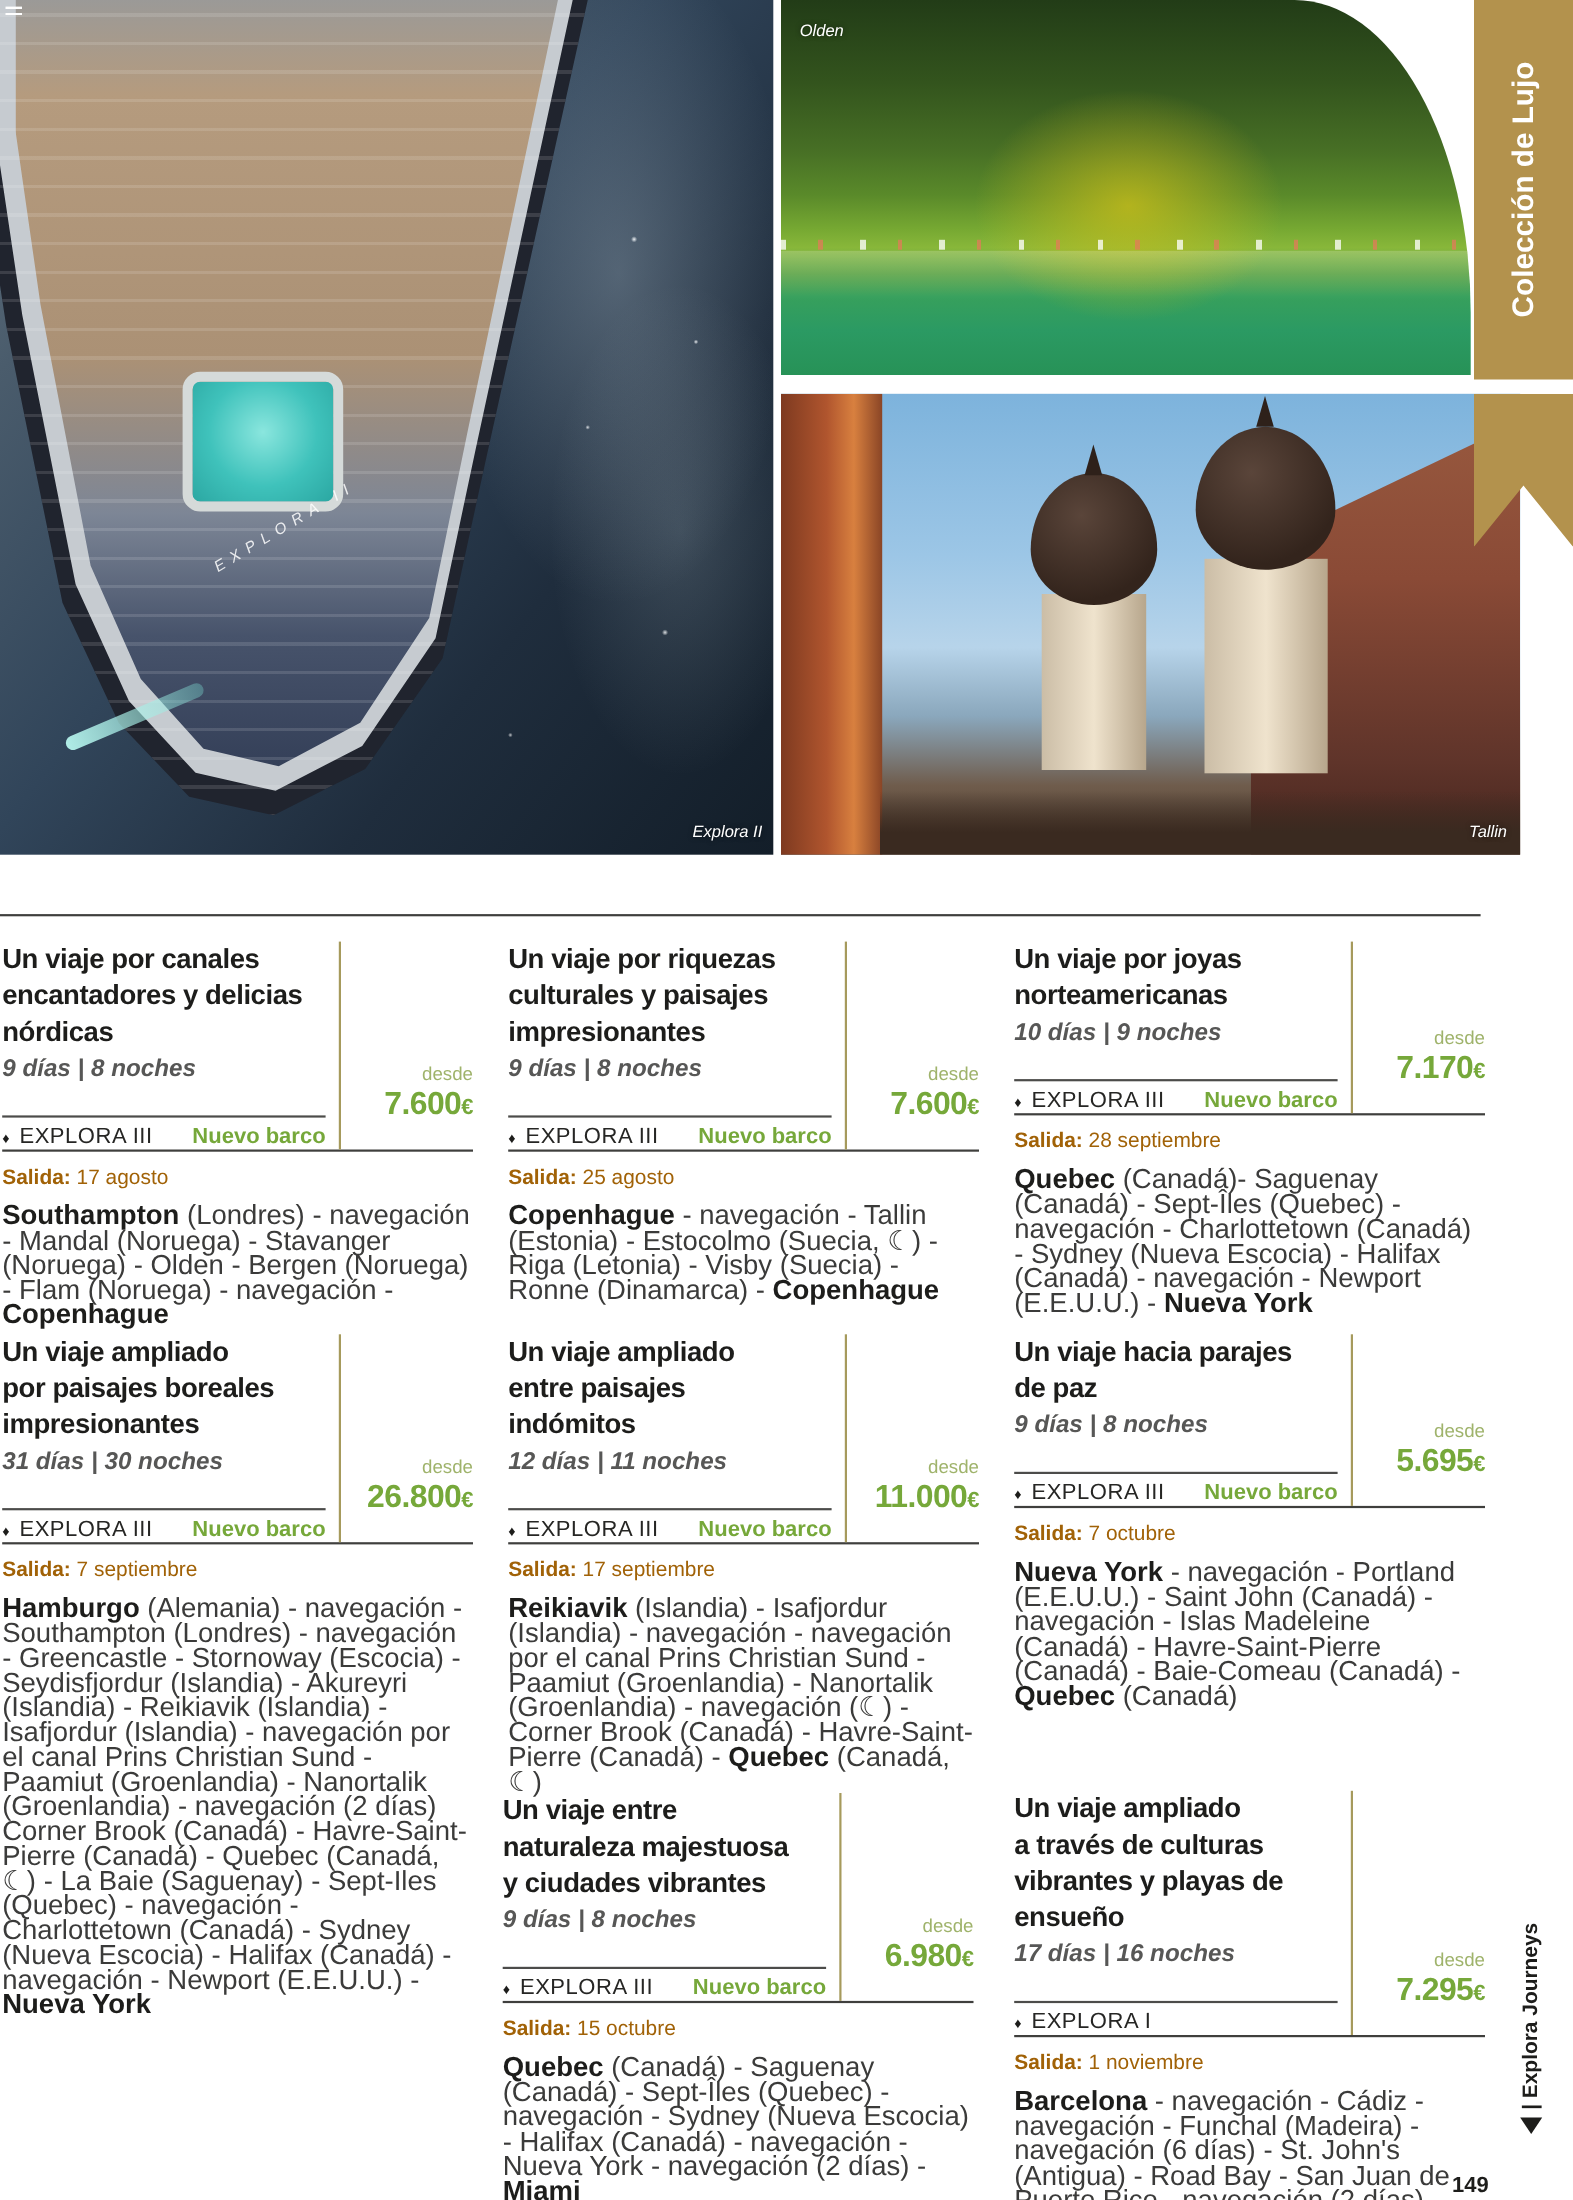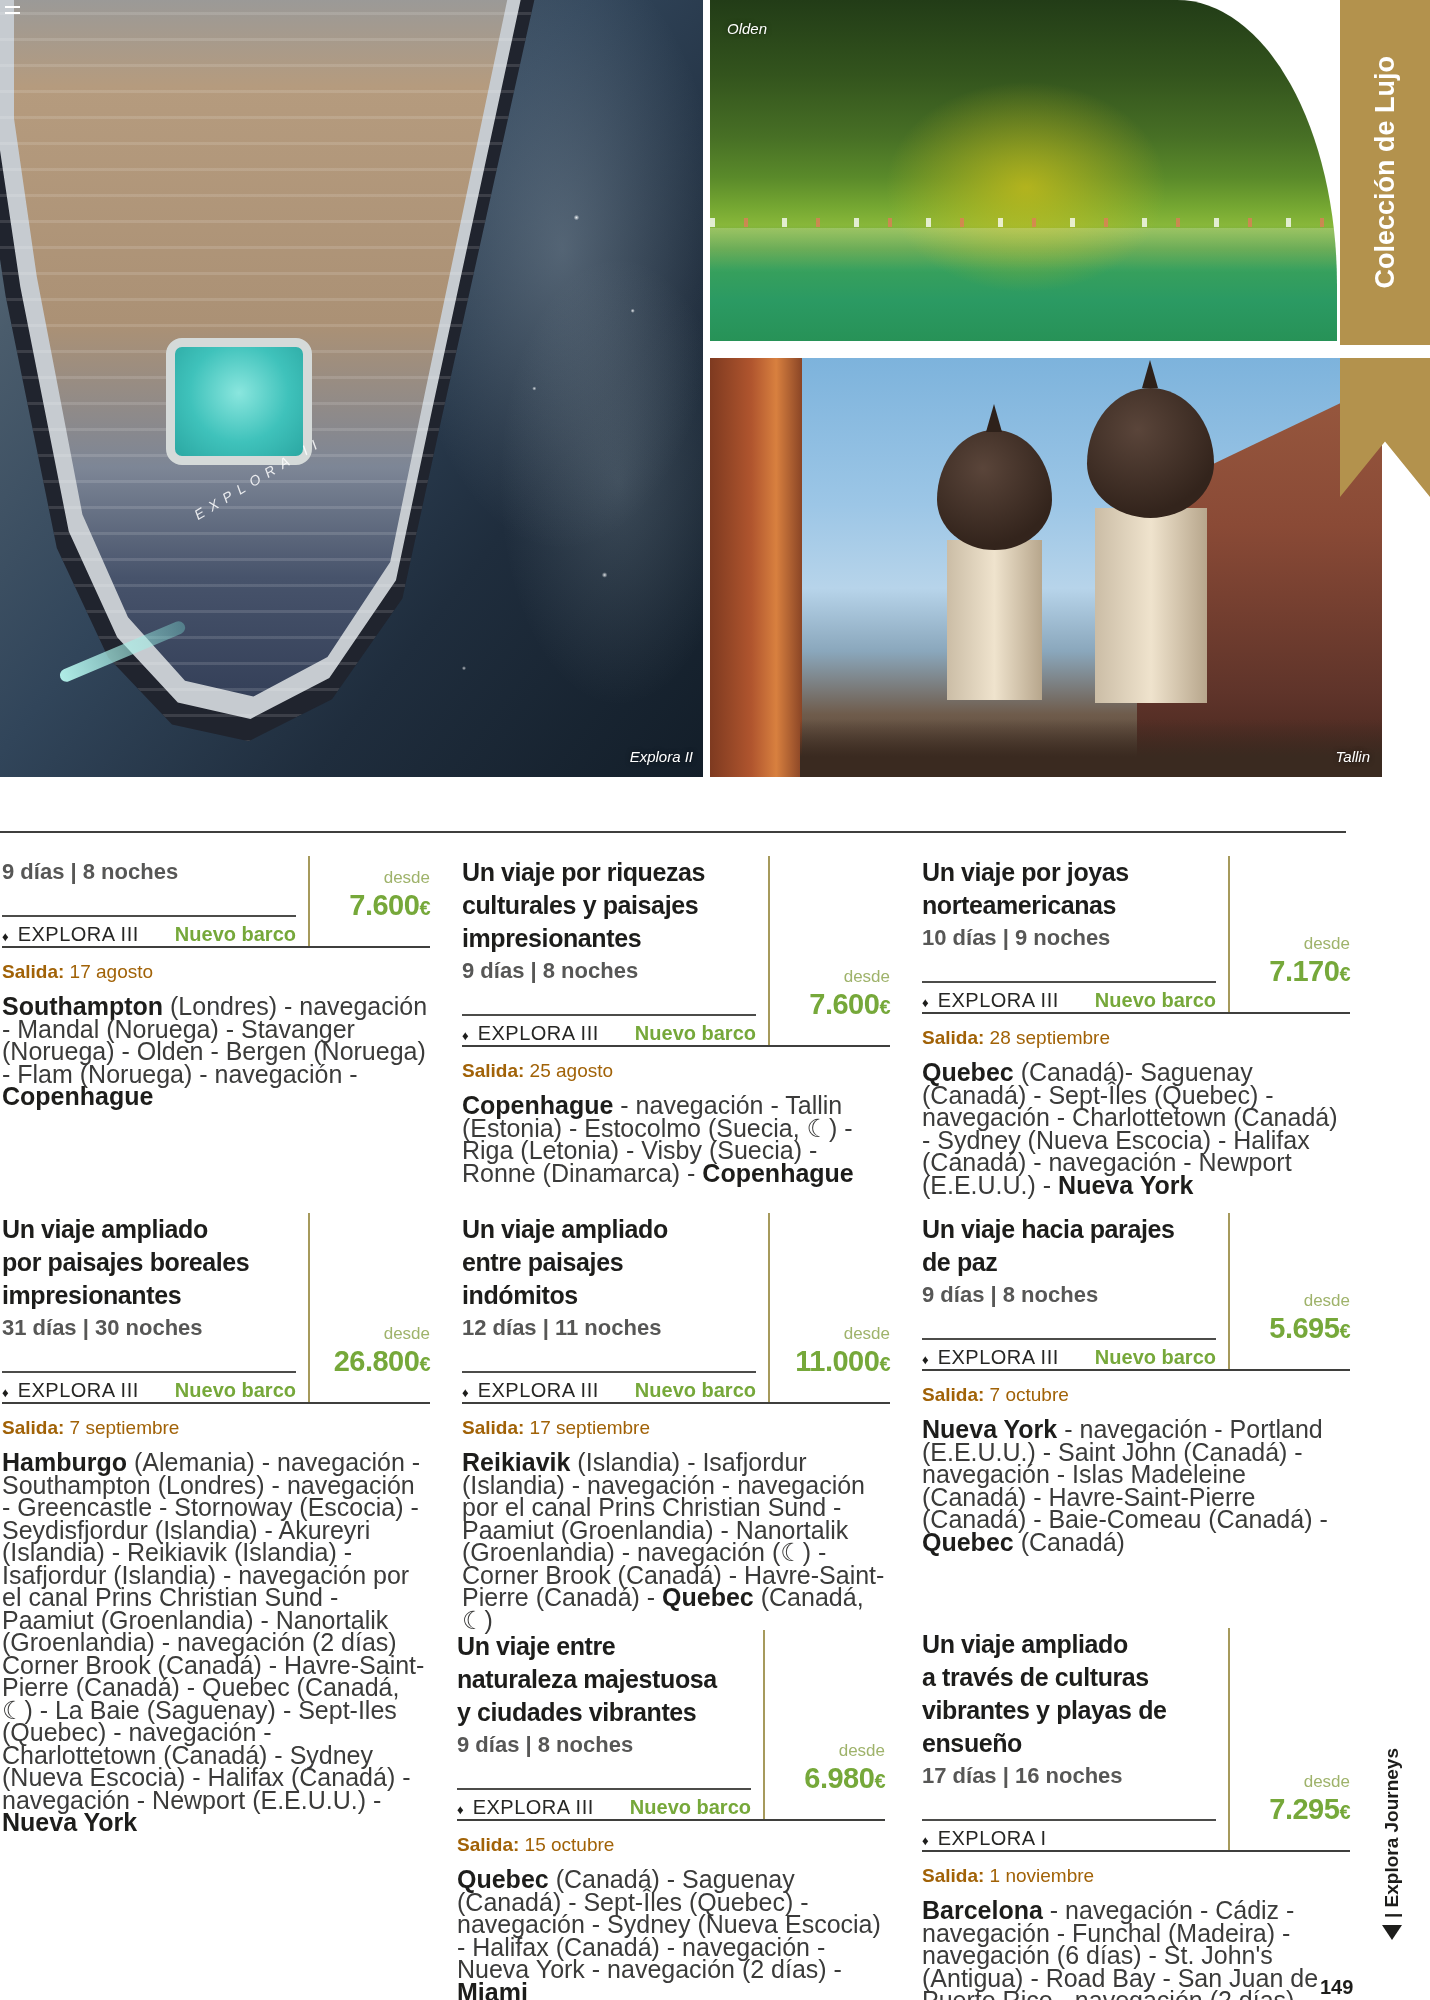--- a/index.html
+++ b/index.html
@@ -96,21 +96,21 @@
   .pageno{position:absolute;left:1320px;top:1976px;font-size:20px;font-weight:bold;}
 
   
   .card{position:absolute;width:428px;}
   #c0{left:2px;top:856px;}   #c1{left:462px;top:856px;}  #c2{left:922px;top:856px;}
   #c3{left:2px;top:1213px;}  #c4{left:462px;top:1213px;} #c5{left:922px;top:1213px;}
   #c6{left:457px;top:1630px;}#c7{left:922px;top:1628px;}
   .head{display:flex;align-items:stretch;}
   .hl{width:306px;box-sizing:border-box;display:flex;flex-direction:column;}
   .t{margin:0;font-size:25px;line-height:33px;font-weight:700;letter-spacing:-0.4px;white-space:pre-line;}
-  .dur{margin-top:3px;font-size:22px;font-weight:700;color:#575756;}
+  .dur{margin-top:3px;font-size:22px;font-weight:700;color:#575756;font-style:italic;}
   .exr{margin-top:30px;margin-right:12px;border-top:2px solid #4c4c4a;padding-top:6px;
     display:flex;align-items:baseline;}
   .dia{font-size:13px;margin-right:9px;}
   .shp{font-size:20px;letter-spacing:.5px;color:#262624;}
   .nb{margin-left:auto;font-weight:700;font-size:20px;color:var(--green);}
   .hr2{flex:1;border-left:2px solid var(--olive);display:flex;flex-direction:column;
     justify-content:flex-end;align-items:flex-end;padding:0 0 26px 16px;}
   .des{font-size:17px;color:var(--green_light);margin-bottom:3px;}
   .pri{font-size:29px;font-weight:700;color:var(--green);letter-spacing:-0.5px;line-height:1;white-space:nowrap;}
   .pe{font-size:20px;}
@@ -161,20 +161,23 @@
 <div class="goldband">
   <span class="vtext">Colección de Lujo</span>
 </div>
 <div class="ribbon"></div>
 
 <div class="toprule"></div>
 
 <div class="card" id="c0">
   <div class="head">
     <div class="hl">
+      <h3 class="t">Un viaje por canales
+encantadores y delicias
+nórdicas</h3>
       <div class="dur">9 días | 8 noches</div>
       <div class="exr">
         <span class="dia">♦</span>
         <span class="shp">EXPLORA III</span>
         <span class="nb">Nuevo barco</span>
       </div>
     </div>
     <div class="hr2">
       <div class="des">desde</div>
       <div class="pri"><span class="pn">7.600</span><span class="pe">€</span></div>

